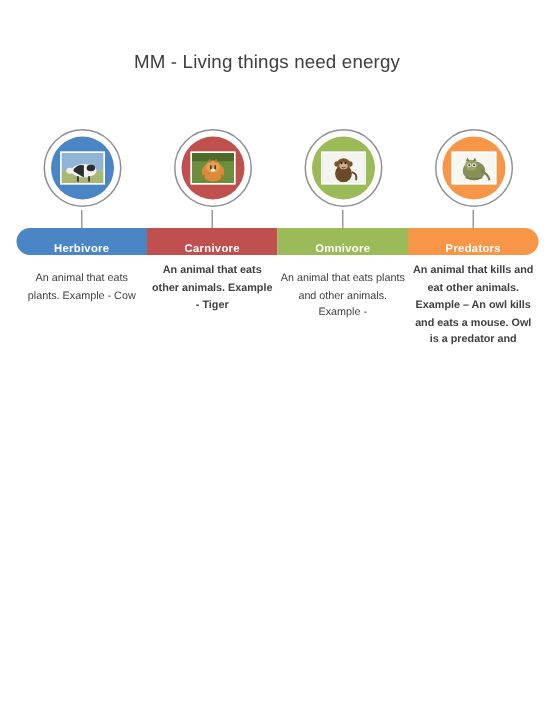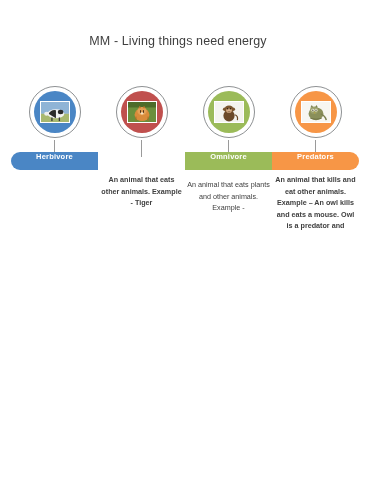--- a/index.html
+++ b/index.html
@@ -105,21 +105,21 @@
   }
 
   
   .banner {
     position: absolute;
     top: 66px;
     left: 0;
     width: 87px;
     height: 18px;
     display: flex;
-    align-items: flex-start;
+    align-items: flex-end;
     justify-content: center;
     box-sizing: border-box;
   }
   .banner-label {
     font-size: 7.5px;
     font-weight: bold;
     color: #ffffff;
     letter-spacing: 0.2px;
     white-space: nowrap;
   }
@@ -164,20 +164,21 @@
                 <ellipse cx="6" cy="13" rx="2.6" ry="2.2" fill="#efefef"></ellipse>
               </svg>
             </div>
           </div>
         </div>
       </div>
       <div class="connector"></div>
       <div class="banner cap-left" style="background:#4a86c5;">
         <span class="banner-label">Herbivore</span>
       </div>
+      <div class="body-text drop-low">An animal that eats plants. Example - Cow</div>
     </div>
 
     <div class="node node-1">
       <div class="badge-wrap">
         <div class="badge-outer">
           <div class="badge-inner" style="background:#c0504e;">
             <div class="thumb">
               <svg viewBox="0 0 30 22" preserveAspectRatio="none">
                 <rect x="0" y="0" width="30" height="22" fill="#6b8f3c"></rect>
                 <rect x="0" y="0" width="30" height="6" fill="#4d6b2a"></rect>
@@ -189,20 +190,23 @@
                 <rect x="16" y="9" width="1" height="3" fill="#3a2410"></rect>
                 <ellipse cx="15" cy="12.6" rx="1.6" ry="1.2" fill="#f7e2c2"></ellipse>
                 <rect x="8" y="16" width="1" height="5" fill="#b06a24"></rect>
                 <rect x="21" y="16" width="1" height="5" fill="#b06a24"></rect>
               </svg>
             </div>
           </div>
         </div>
       </div>
       <div class="connector"></div>
+      <div class="banner" style="background:#c0504e;">
+        <span class="banner-label">Carnivore</span>
+      </div>
       <div class="body-text drop-high">An animal that eats other animals. Example - Tiger</div>
     </div>
 
     <div class="node node-3">
       <div class="badge-wrap">
         <div class="badge-outer">
           <div class="badge-inner" style="background:#f79646;">
             <div class="thumb">
               <svg viewBox="0 0 30 22" preserveAspectRatio="none">
                 <rect x="0" y="0" width="30" height="22" fill="#f7f6f1"></rect>

